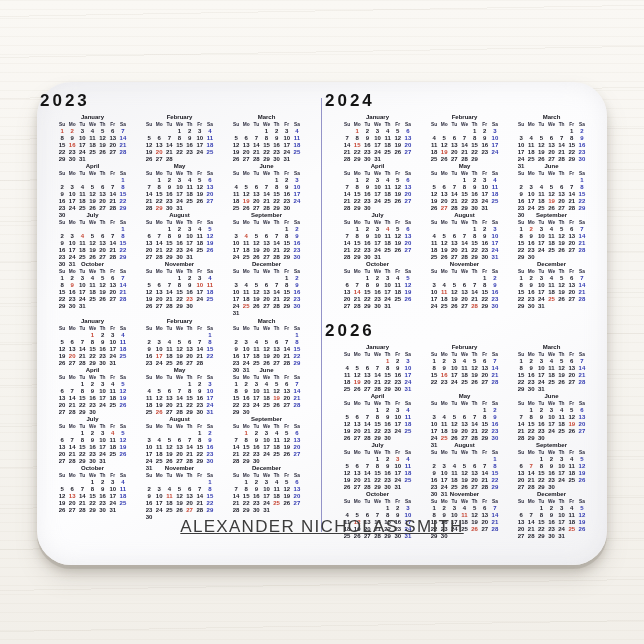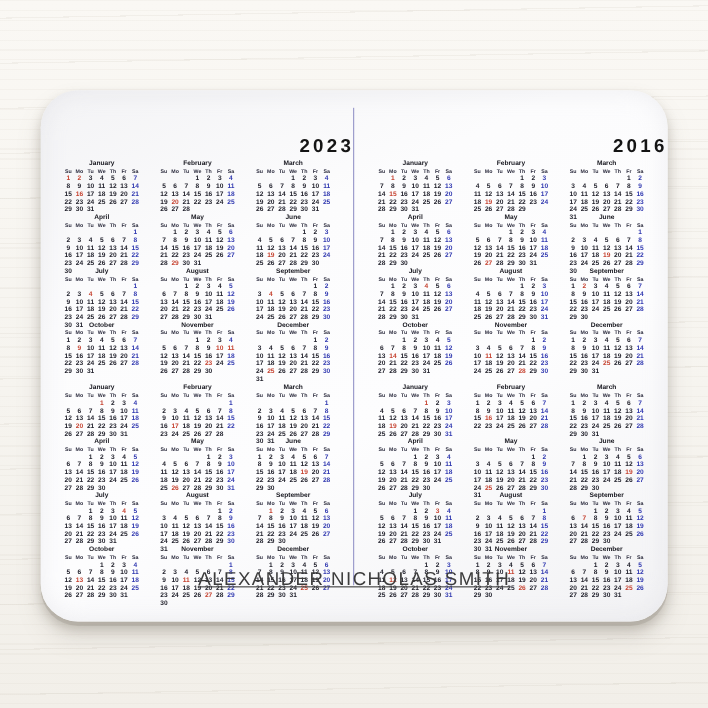--- a/index.html
+++ b/index.html
@@ -27,24 +27,23 @@
       0 14px 22px rgba(120,112,100,0.18),
       inset 0 0 22px rgba(205,205,212,0.30);
   }
   .design{position:absolute;inset:0;}
   .years-grid{
     position:absolute;top:6px;left:0;width:570px;
     display:grid;grid-template-columns:285px 285px;row-gap:8px;
   }
   .year-block{width:285px;}
   .year-title{
-    height:26px;line-height:25px;text-align:right;
+    height:26px;line-height:25px;text-align:left;
     font-size:17px;font-weight:bold;letter-spacing:3px;text-indent:3px;
     color:var(--c-title,#141414);
-    margin-top:32px;
   }
   .months{
     display:grid;grid-template-columns:repeat(3,71px);grid-template-rows:repeat(4,49px);
     column-gap:16px;justify-content:center;
   }
   .month{width:71px;height:49px;overflow:visible;}
   .mname{
     font-size:6px;line-height:7px;font-weight:bold;text-align:center;
     color:var(--c-month,#15151d);margin-bottom:1px;
   }
@@ -653,21 +652,21 @@
                 <span class="d">27</span>
                 <span class="d">28</span>
                 <span class="d">29</span>
                 <span class="d sat">30</span>
                 <span class="d">31</span>
               </div>
             </div>
           </div>
         </div>
         <div class="year-block">
-          <div class="year-title">2016</div>
+          <div class="year-title">2024</div>
           <div class="months">
             <div class="month">
               <div class="mname">January</div>
               <div class="wrow">
                 <span>Su</span>
                 <span>Mo</span>
                 <span>Tu</span>
                 <span>We</span>
                 <span>Th</span>
                 <span>Fr</span>
@@ -1800,20 +1799,21 @@
                 <span class="d sat">27</span>
                 <span class="d">28</span>
                 <span class="d">29</span>
                 <span class="d">30</span>
                 <span class="d">31</span>
               </div>
             </div>
           </div>
         </div>
         <div class="year-block">
+          <div class="year-title">2026</div>
           <div class="months">
             <div class="month">
               <div class="mname">January</div>
               <div class="wrow">
                 <span>Su</span>
                 <span>Mo</span>
                 <span>Tu</span>
                 <span>We</span>
                 <span>Th</span>
                 <span>Fr</span>

